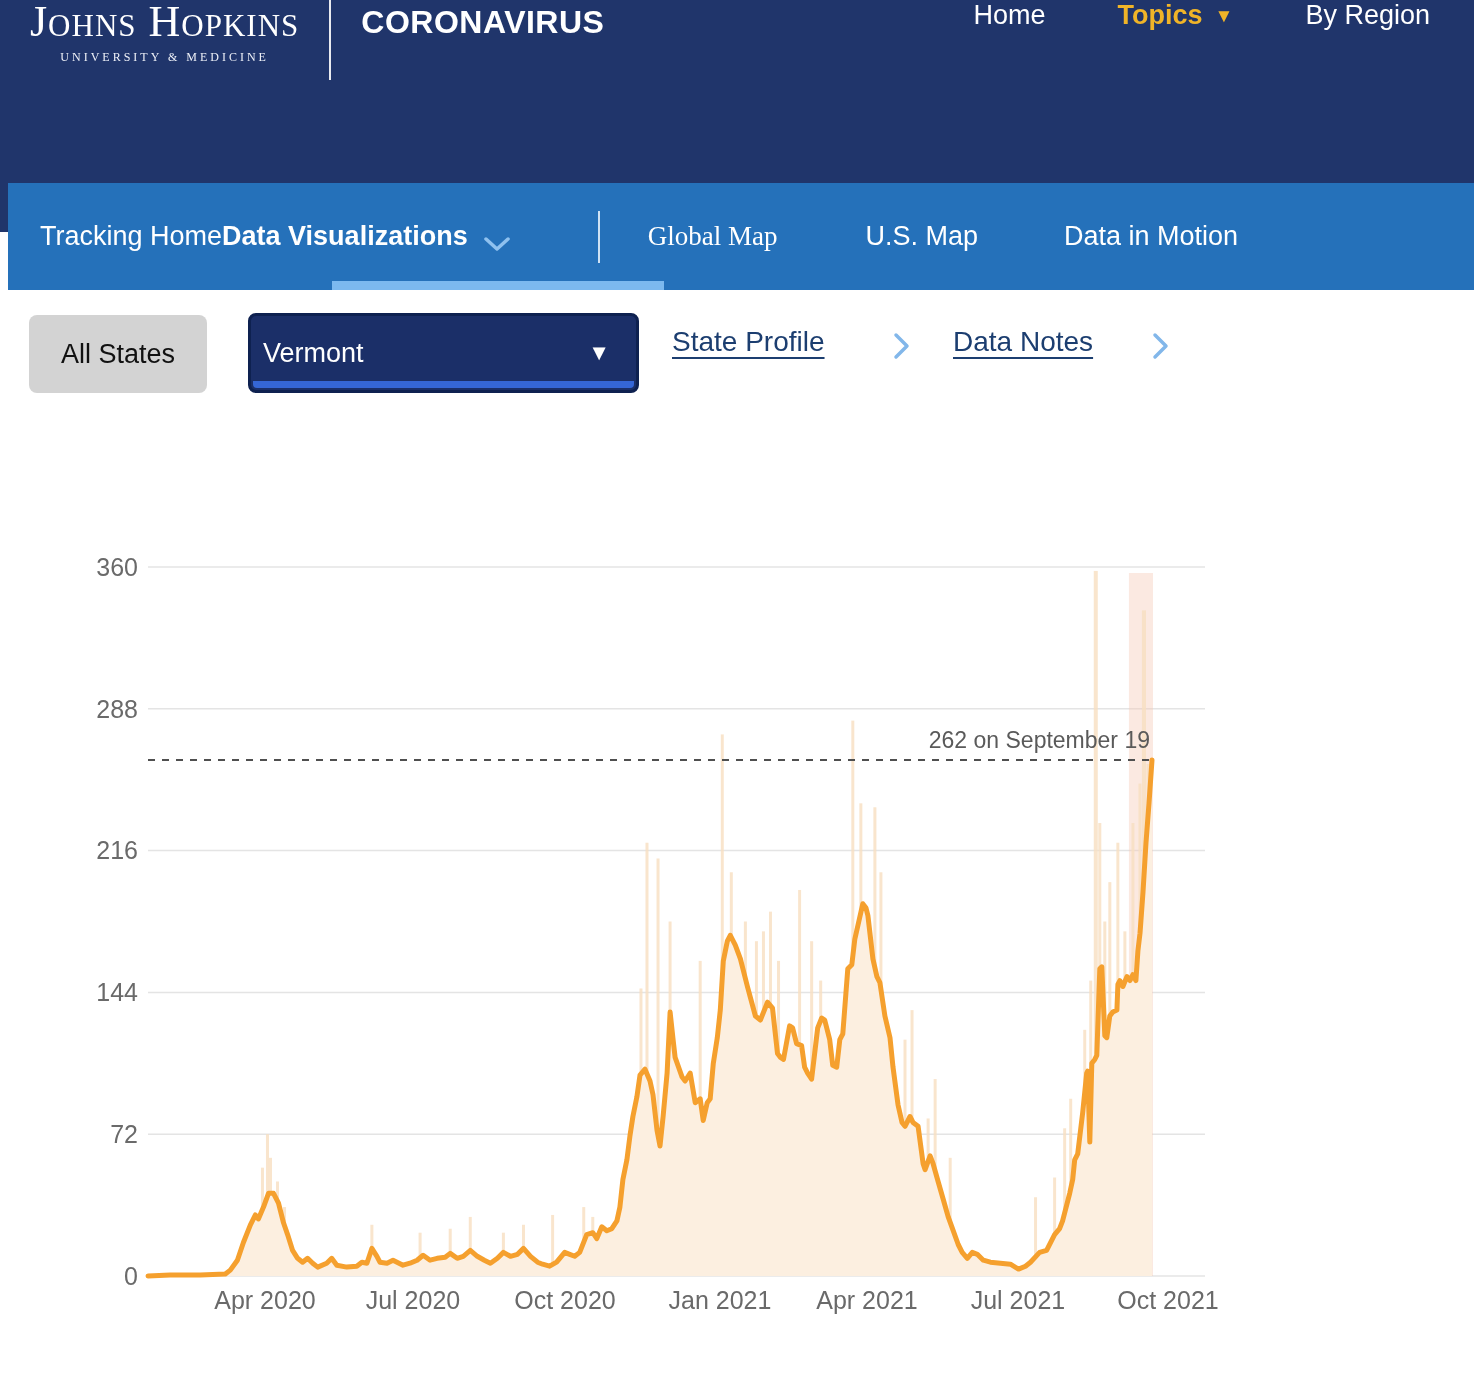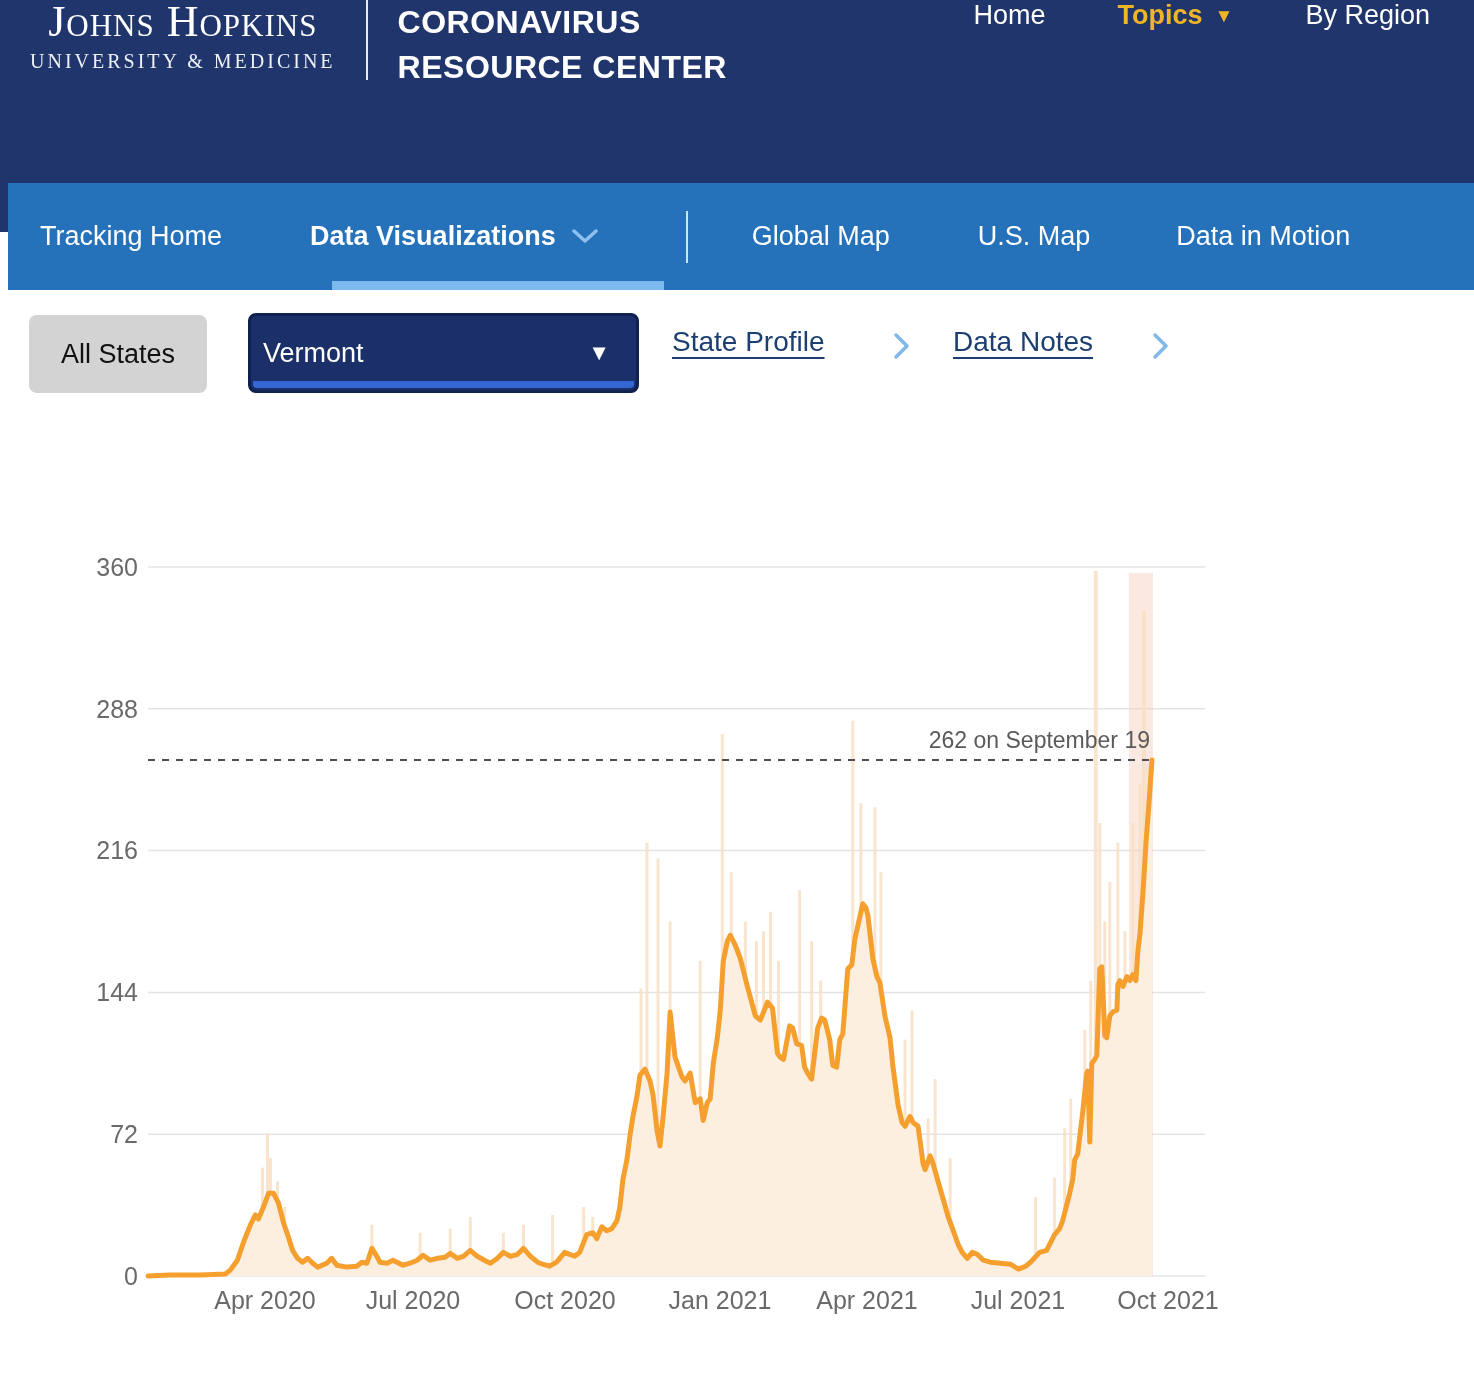--- a/index.html
+++ b/index.html
@@ -6,39 +6,39 @@
   body{width:1474px;height:1386px;position:relative;overflow:hidden;
        font-family:"Liberation Sans",sans-serif;-webkit-font-smoothing:antialiased;}
 
   
   .header{position:absolute;left:0;top:0;width:1474px;height:232px;background:#20356B;
           display:flex;align-items:flex-start;color:#fff;}
   .logo{display:flex;align-items:center;margin-left:30px;cursor:pointer;}
   .logo-text{display:flex;flex-direction:column;align-items:center;}
   .logo-title{font-family:"Liberation Serif",serif;font-variant:small-caps;font-size:44px;
               letter-spacing:1px;line-height:1;color:#fff;}
-  .logo-sub{font-family:"Liberation Serif",serif;font-size:20px;letter-spacing:3px;
+  .logo-sub{font-family:"Liberation Serif",serif;font-size:12px;letter-spacing:3px;
             margin-top:6px;color:#eef1f8;}
   .logo-divider{width:2px;height:80px;background:rgba(255,255,255,.9);margin:0 30px;}
   .site-title{font-size:32px;font-weight:700;letter-spacing:.5px;line-height:1.4;color:#fff;}
   .header-nav{margin-left:auto;display:flex;align-items:center;gap:72px;padding-right:44px;
               font-size:27px;}
   .nav-link{color:#fff;cursor:pointer;white-space:nowrap;}
   .nav-link.gold{color:#F0B428;font-weight:700;display:flex;align-items:center;gap:12px;}
   .caret-down{font-size:19px;line-height:1;}
 
   
   .subnav{position:absolute;left:8px;top:183px;width:1474px;height:107px;background:#2571BA;
           display:flex;align-items:center;color:#fff;font-size:27px;}
   .subnav-item{cursor:pointer;white-space:nowrap;}
   .sn-tracking{margin-left:32px;}
-  .sn-dataviz{margin-left:88px;font-weight:700;display:flex;align-items:center;}
+  .sn-dataviz{font-weight:700;display:flex;align-items:flex-end;}
   .sn-dataviz svg{margin-left:16px;}
   .sn-divider{width:2px;height:52px;background:#cfe2f4;margin-left:88px;}
-  .sn-global{margin-left:64px;}
+  .sn-global{margin-left:48px;font-family:Liberation Serif, serif;}
   .sn-usmap{margin-left:88px;}
   .sn-motion{margin-left:86px;}
   .sn-underline{position:absolute;left:324px;bottom:0;width:332px;height:9px;background:#7CB9EF;}
 
   
   .filters{position:absolute;left:0;top:290px;width:1474px;height:240px;background:#fff;}
   .all-states-btn{position:absolute;left:29px;top:25px;width:178px;height:78px;background:#D3D3D3;
                   border-radius:8px;display:flex;align-items:center;justify-content:center;
                   font-size:27px;color:#111;cursor:pointer;}
   .state-select{position:absolute;left:248px;top:23px;width:391px;height:80px;background:#1B2F68;
@@ -62,21 +62,20 @@
 <div class="header">
   <div class="logo">
     <div class="logo-text">
       <div class="logo-title">Johns Hopkins</div>
       <div class="logo-sub">UNIVERSITY &amp; MEDICINE</div>
     </div>
   </div>
   <div class="logo-divider"></div>
   <div class="site-title">
     <div>CORONAVIRUS</div>
-    <div>RESOURCE CENTER</div>
   </div>
   <div class="header-nav">
     <div class="nav-link">Home</div>
     <div class="nav-link gold">
       <span>Topics</span>
       <span class="caret-down">▼</span>
     </div>
     <div class="nav-link">By Region</div>
   </div>
 </div>

